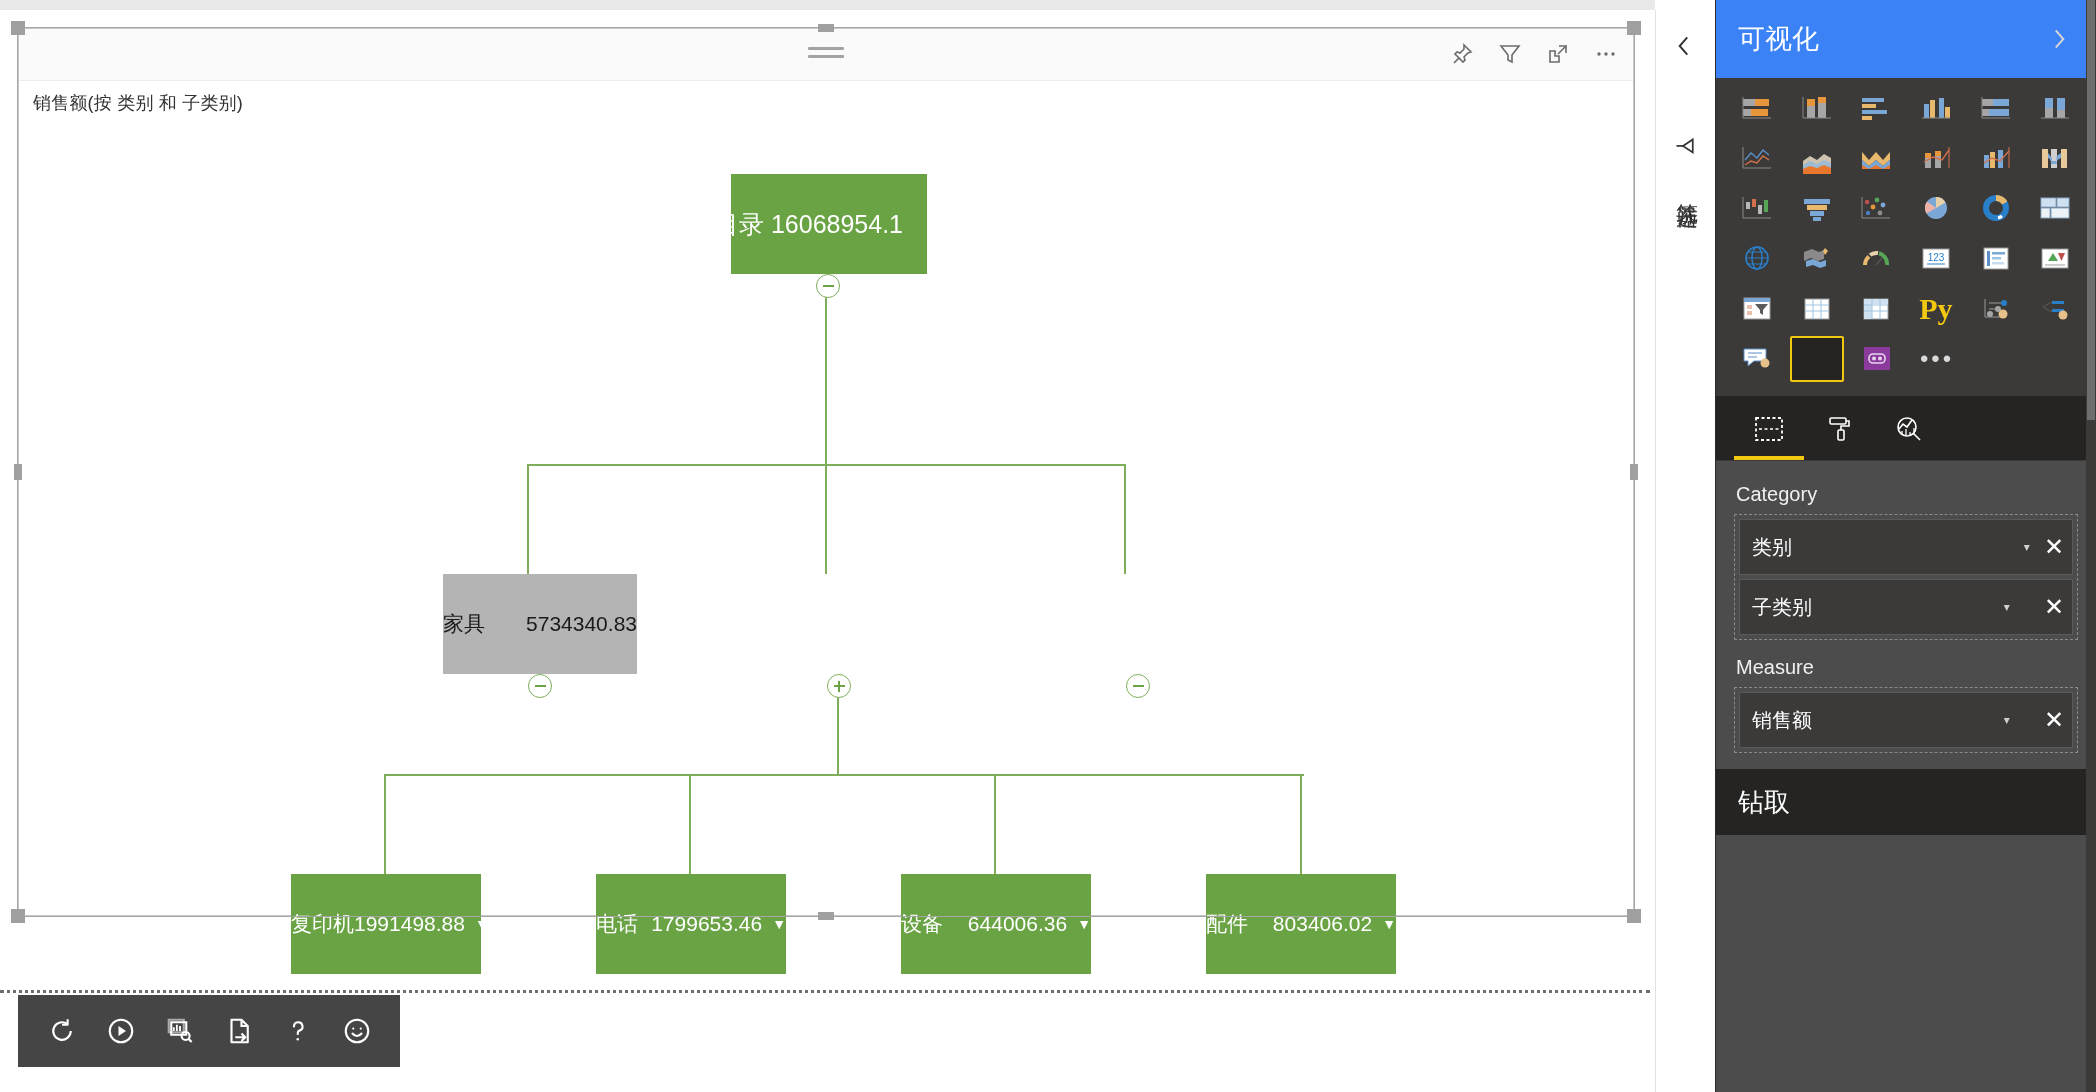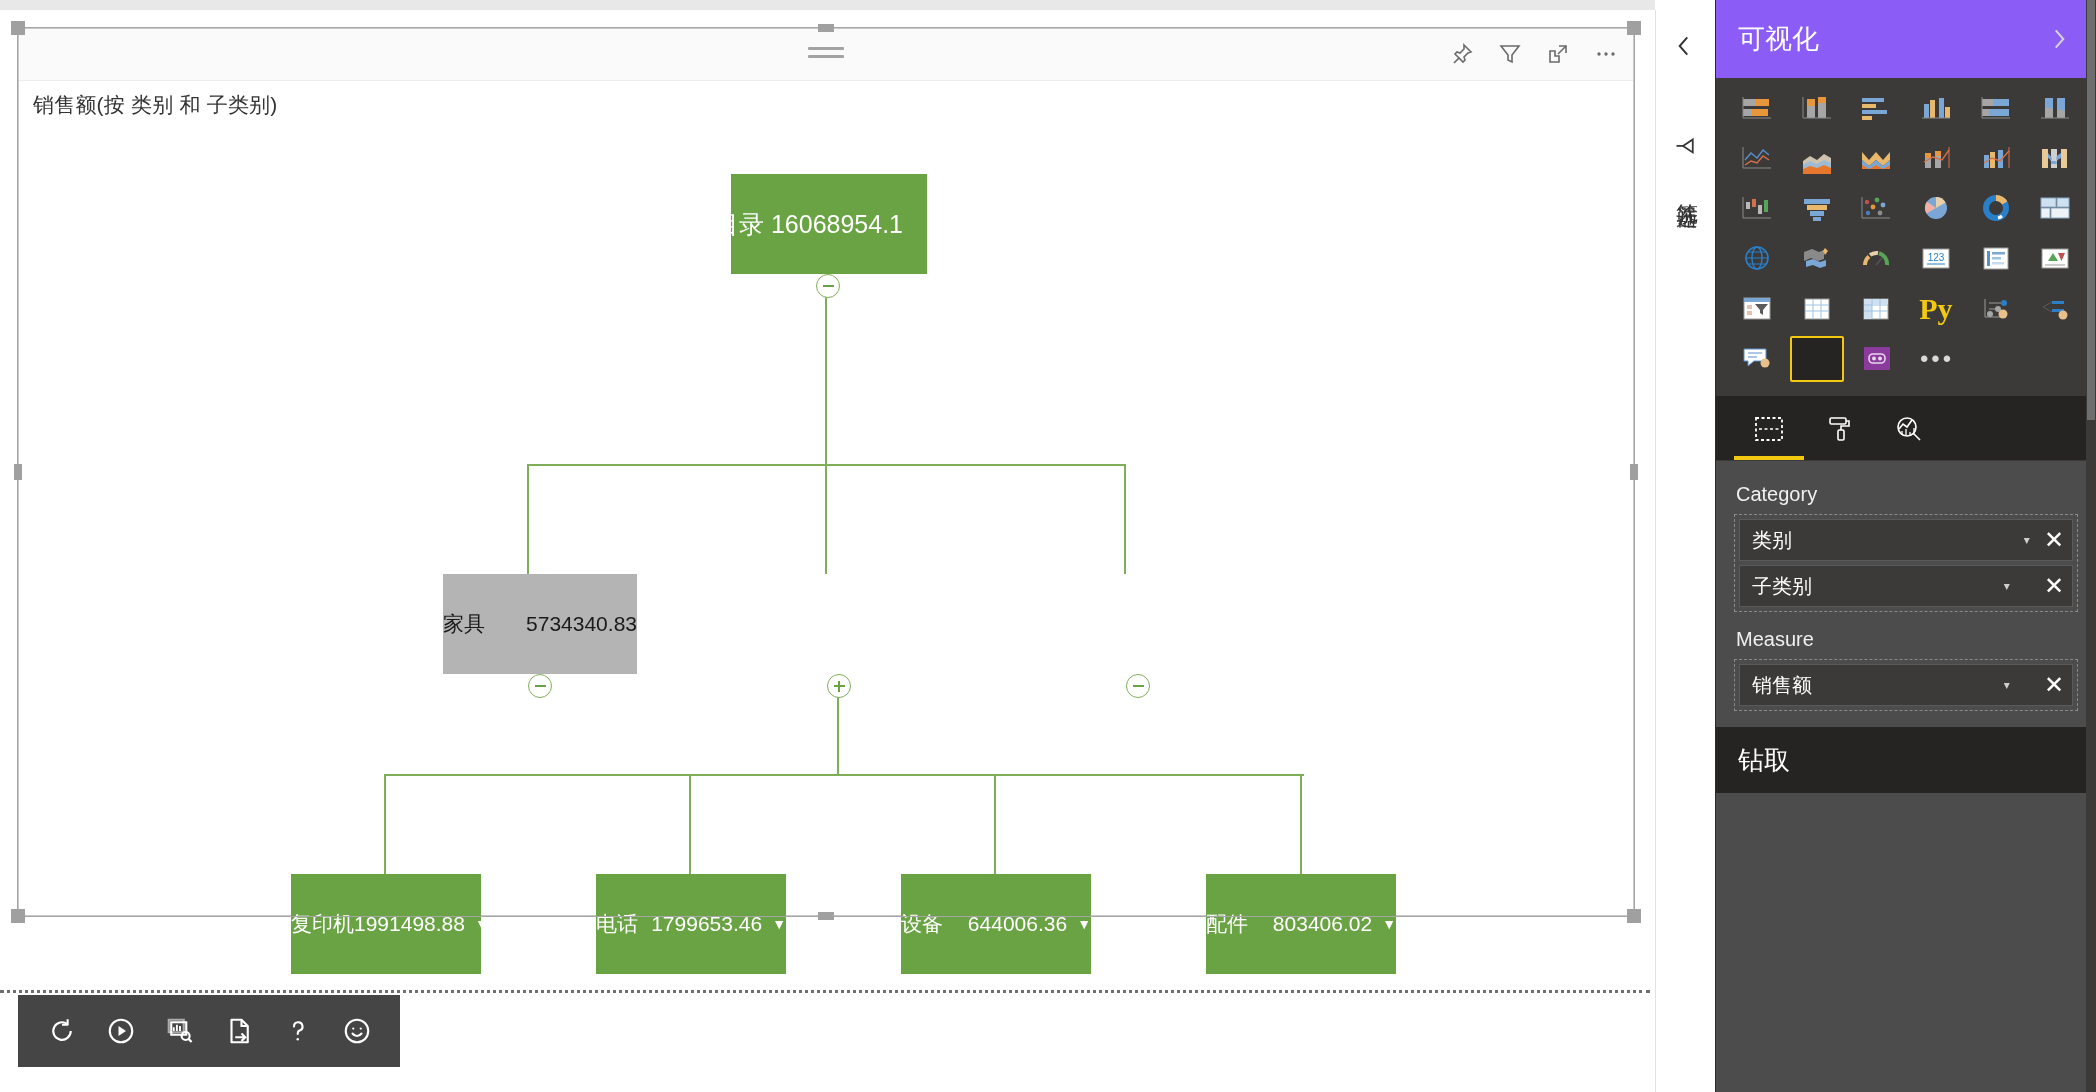--- a/index.html
+++ b/index.html
@@ -59,21 +59,21 @@
   .grip i { display:block; height:3px; background:#a3a3a3; margin-bottom:5px; border-radius:1px; }
   .hdr-icons {
     position: absolute; right: 12px; top: 10px;
     display: flex; align-items: center; gap: 18px;
   }
   .hdr-icons .ic { width: 30px; height: 30px; display:flex; align-items:center; justify-content:center; cursor:pointer; }
   .hdr-icons svg { stroke:#6b6b6b; fill:none; stroke-width:1.6; }
 
   .visual-title {
     position: absolute; left: 14px; top: 62px;
-    font-size: 21px; color: #333333; letter-spacing: .2px;
+    font-size: 18px; color: #333333; letter-spacing: .2px;
     white-space: nowrap;
   }
 
   
   .tree { position: absolute; left: 0; top: 90px; right: 0; bottom: 0; }
   .node {
     position: absolute;
     display: flex; flex-direction: row; align-items: center; justify-content: space-between;
     overflow: hidden;
     color: #111;
@@ -132,21 +132,21 @@
     writing-mode: vertical-rl; font-size: 22px; color: #333; letter-spacing: 2px;
   }
 
   
   .pane {
     position: absolute; left: 1715px; top: 0; width: 381px; height: 1092px;
     background: #4c4c4c; color: #f2f2f2;
     border-left: 1px solid #2b2b2b;
   }
   .pane-header {
-    position: relative; height: 78px; background: #8b5cf6;
+    position: relative; height: 78px; background: #3b82f6;
     display: flex; align-items: center; padding: 0 22px;
   }
   .pane-header .ttl { font-size: 27px; color:#ffffff; }
   .pane-header .exp { margin-left:auto; cursor:pointer; width:30px;height:30px;display:flex;align-items:center;justify-content:center; }
   .pane-header .exp svg { stroke:#d6d6d6; fill:none; stroke-width:1.8; }
 
   .viz-gallery {
     background: #3b3a39; padding: 8px 14px 10px 14px;
   }
   .viz-row { display: flex; gap: 6px; margin-bottom: 4px; }
@@ -168,21 +168,21 @@
     cursor: pointer; border-bottom: 4px solid transparent;
   }
   .tab.active { border-bottom-color: #f2c811; }
   .tab svg { stroke:#ffffff; fill:none; stroke-width:1.6; }
 
   .wells { padding: 12px 18px 0 18px; }
   .well-label { font-size: 20px; color: #f0f0f0; margin: 10px 0 8px 2px; }
   .well-box { border: 1px dashed #8a8a8a; padding: 4px; margin-bottom: 16px; }
   .chip {
     background: #3b3a39; border: 1px solid #5a5a5a;
-    height: 42px; display: flex; align-items: center; padding: 0 8px 0 12px;
+    height: 56px; display: flex; align-items: center; padding: 0 8px 0 12px;
     margin-bottom: 4px;
   }
   .chip:last-child { margin-bottom: 0; gap: 20px; }
   .chip .cname { font-size: 20px; color:#ffffff; flex: 1; white-space:nowrap; overflow:hidden; }
   .chip .cdrop { color:#cfcfcf; font-size: 12px; margin-right: 14px; cursor:pointer; }
   .chip .cx { color:#ffffff; font-size: 24px; line-height:1; cursor:pointer; font-weight:300; }
 
   .drill-header {
     background: #252423; height: 66px; display: flex; align-items: center;
     padding: 0 22px; margin-top: 6px;

